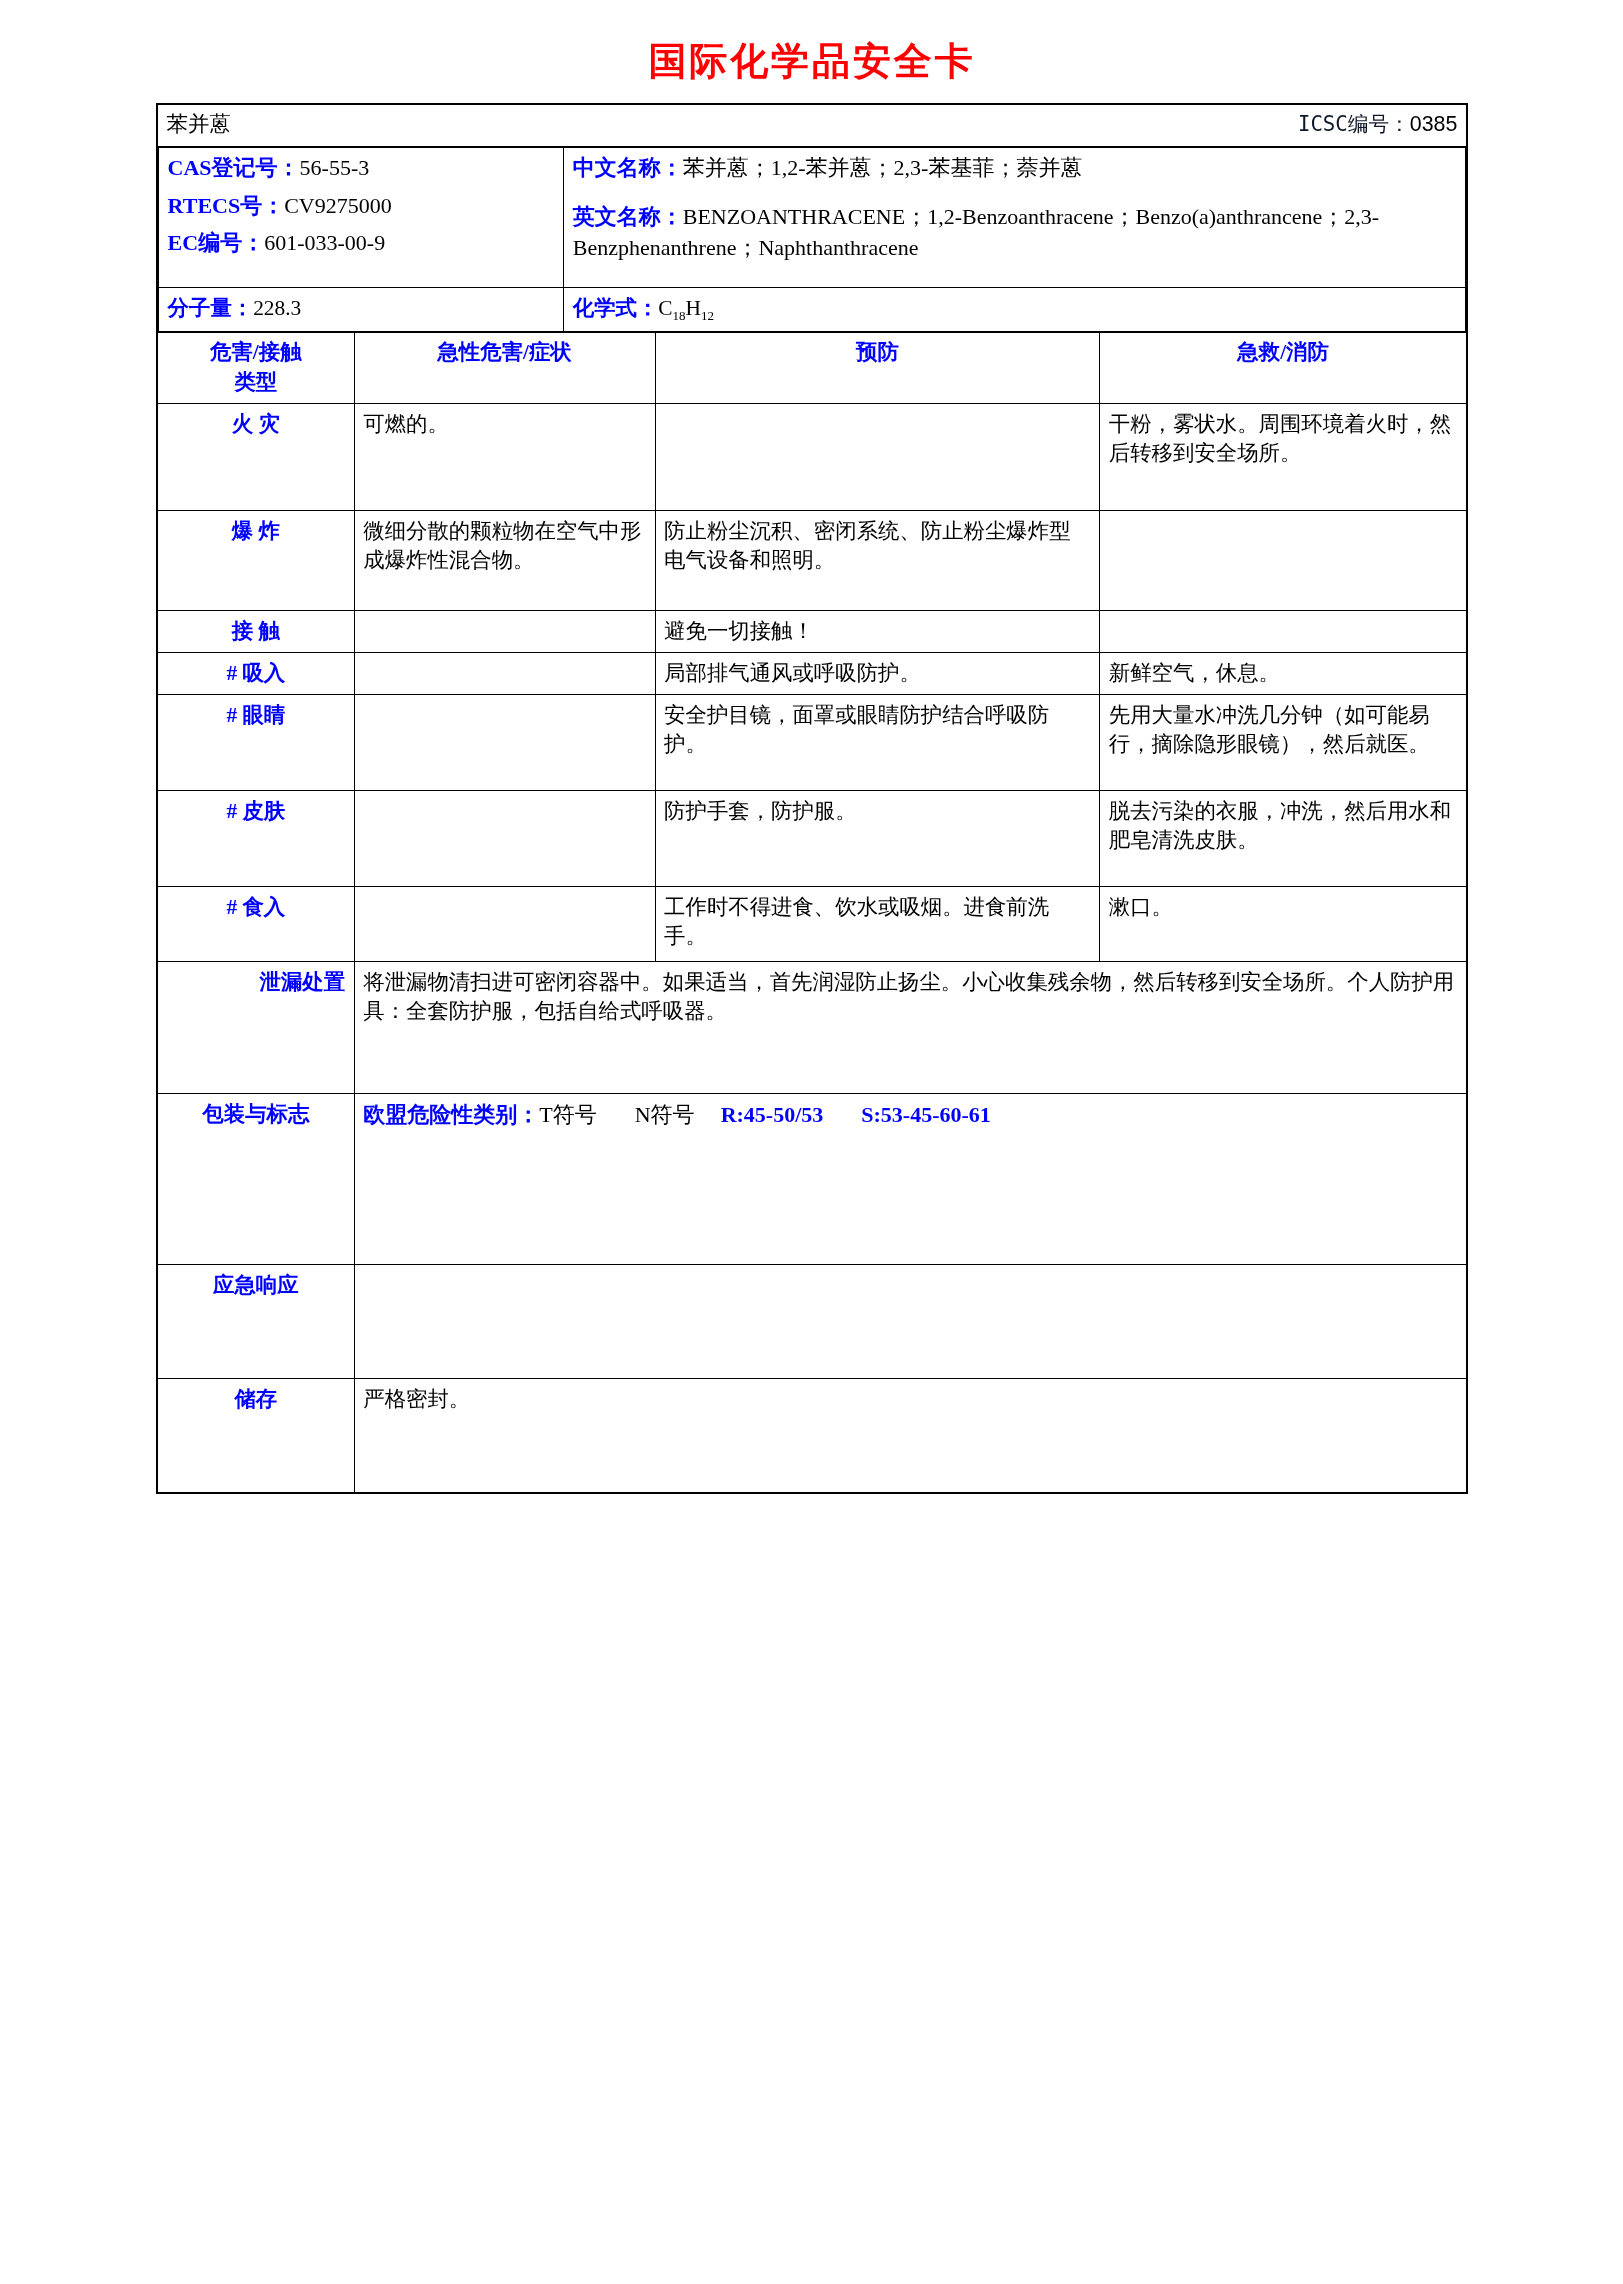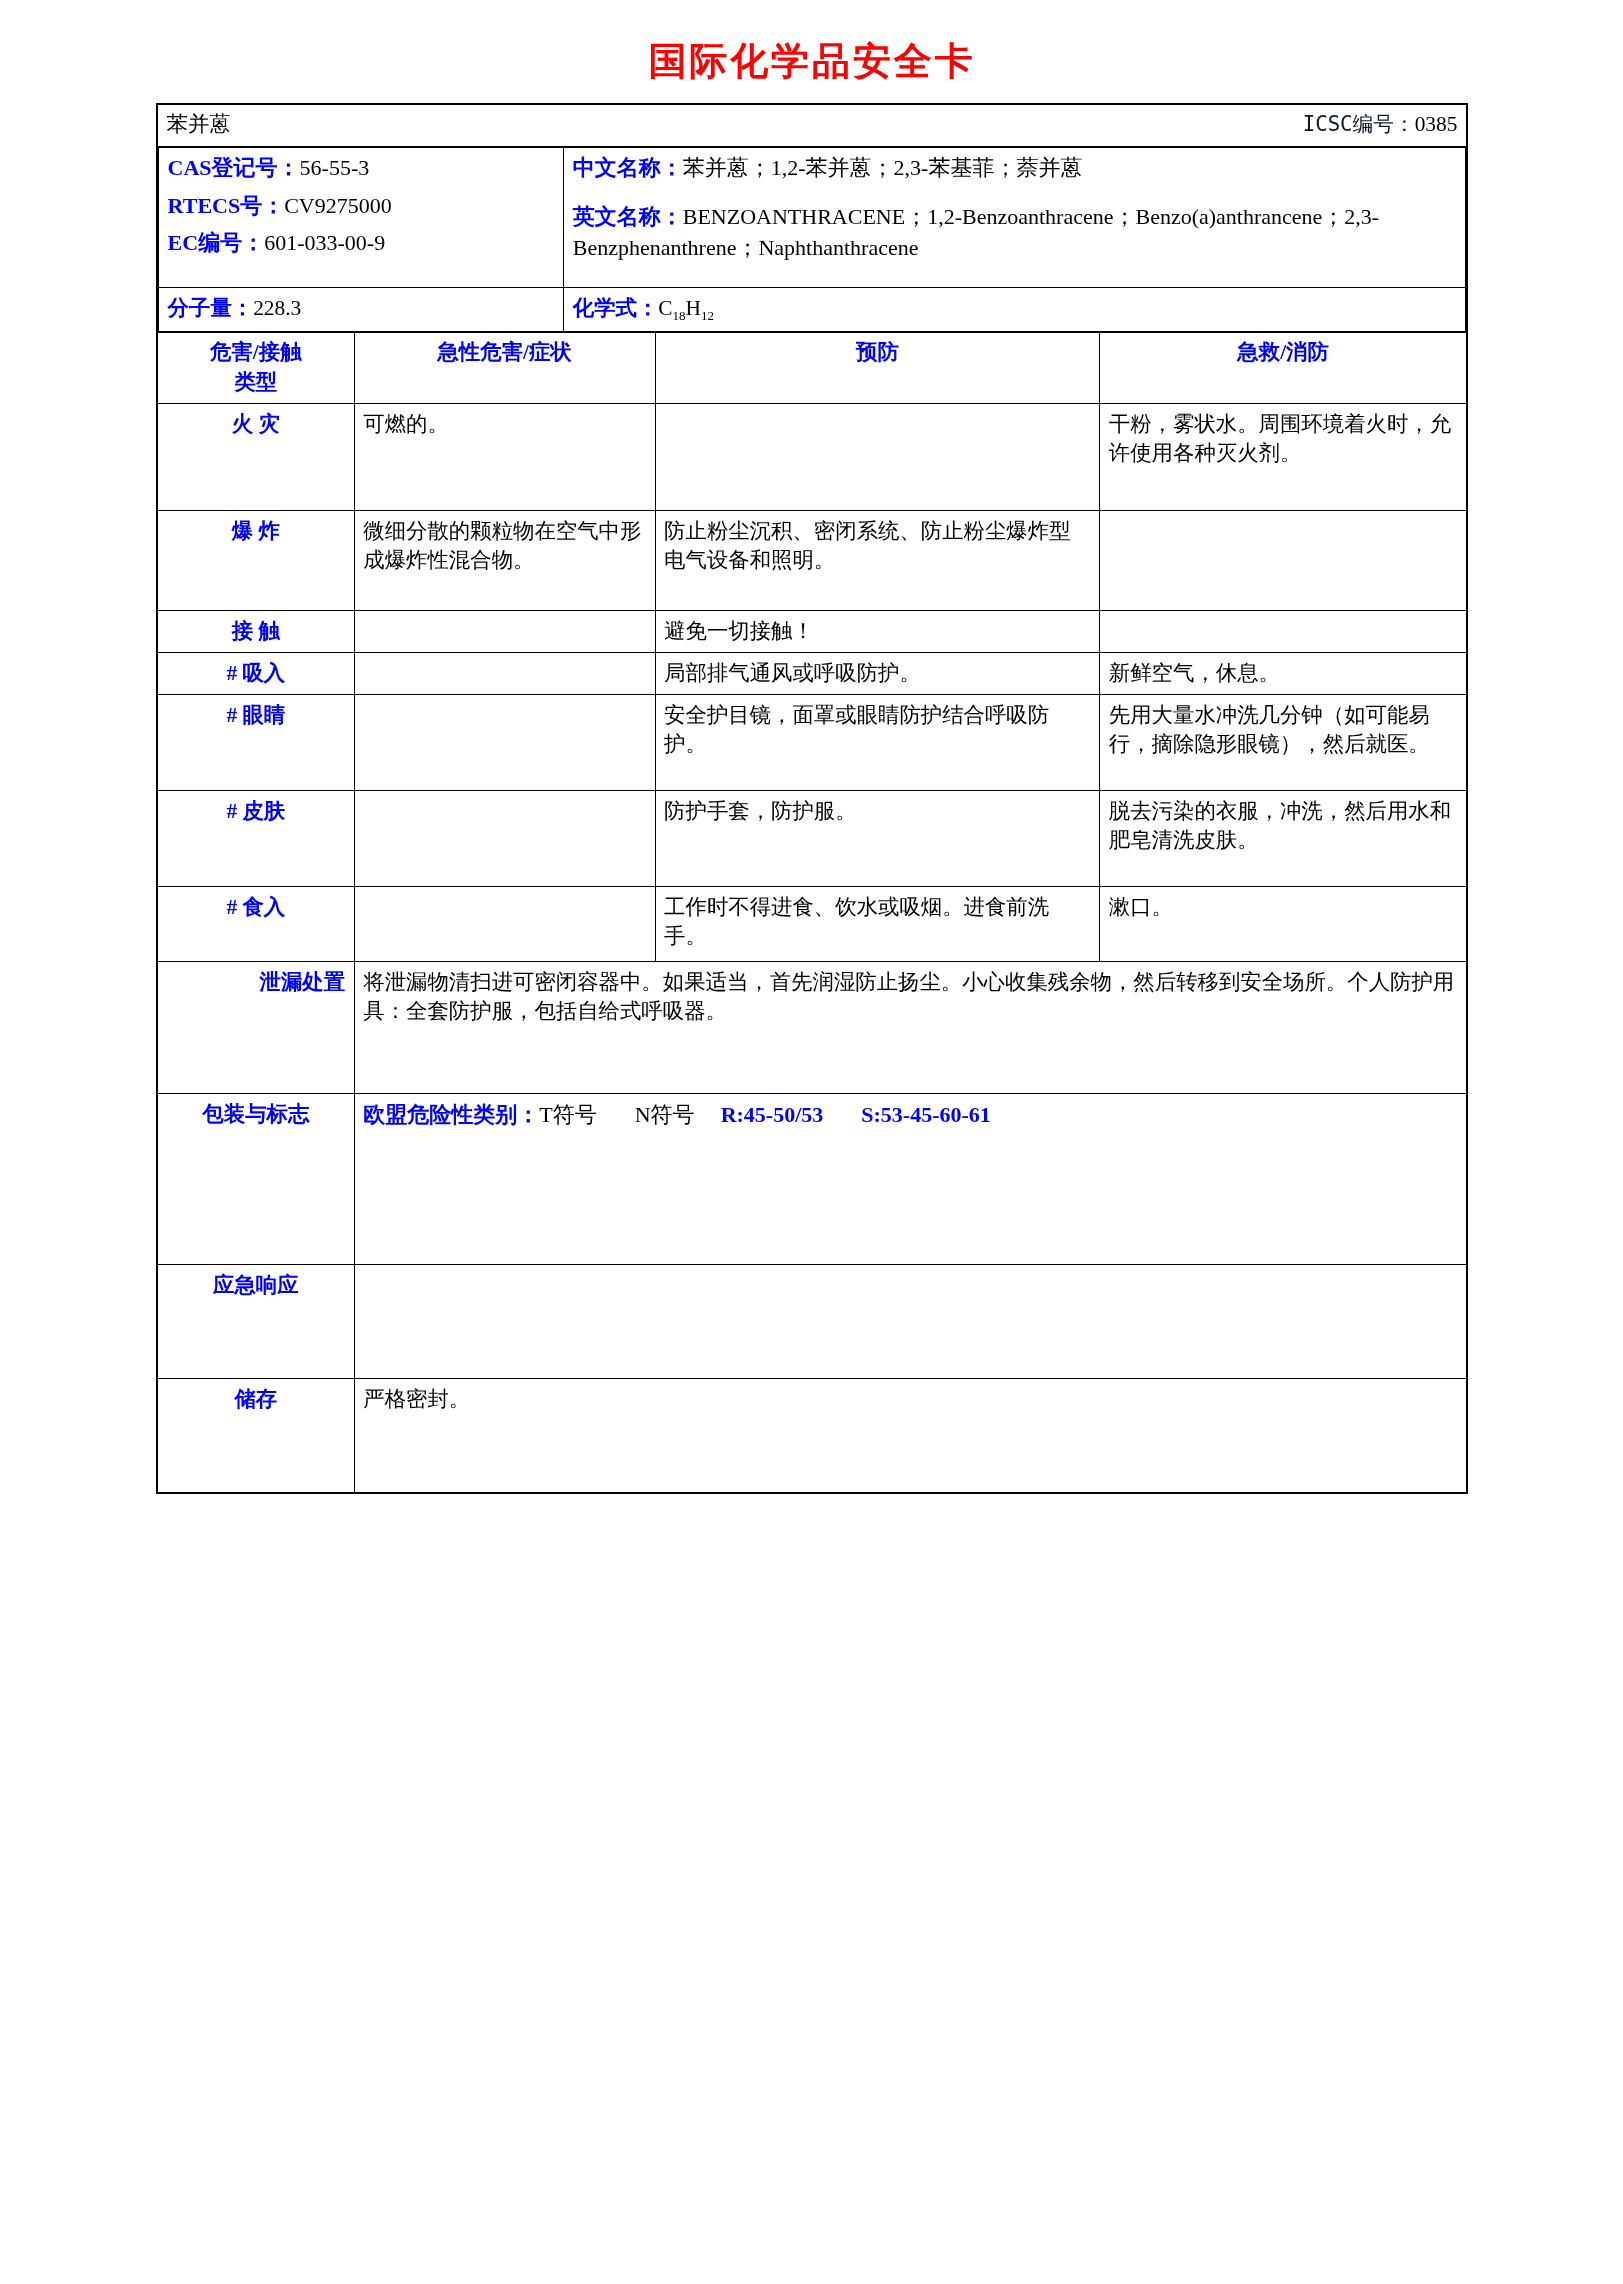--- a/index.html
+++ b/index.html
@@ -114,21 +114,21 @@
     text-align: center;
     color: #0000ff;
     font-weight: bold;
     font-size: 22px;
     vertical-align: middle;
   }
   .eu-line {
     font-size: 22px;
   }
   .mono {
-    font-family: Liberation Serif, serif;
+    font-family: Liberation Sans, sans-serif;
   }
   .sp-wide { display: inline-block; width: 38px; }
   .sp-mid { display: inline-block; width: 26px; }
 </style>
 </head>
 <body>
 
 <div class="page">
 
   <div class="doc-title">国际化学品安全卡</div>
@@ -204,21 +204,21 @@
         </td>
         <td>急性危害/症状</td>
         <td>预防</td>
         <td style="border-right:none;">急救/消防</td>
       </tr>
 
       <tr style="height:107px">
         <td class="rowlabel" style="border-left:none;">火 灾</td>
         <td class="cellbody">可燃的。</td>
         <td class="cellbody"></td>
-        <td class="cellbody" style="border-right:none;">干粉，雾状水。周围环境着火时，允许使用各种灭火剂。</td>
+        <td class="cellbody" style="border-right:none;">干粉，雾状水。周围环境着火时，然后转移到安全场所。</td>
       </tr>
 
       <tr style="height:100px">
         <td class="rowlabel" style="border-left:none;">爆 炸</td>
         <td class="cellbody">微细分散的颗粒物在空气中形成爆炸性混合物。</td>
         <td class="cellbody">防止粉尘沉积、密闭系统、防止粉尘爆炸型电气设备和照明。</td>
         <td class="cellbody" style="border-right:none;"></td>
       </tr>
 
       <tr style="height:41px">

